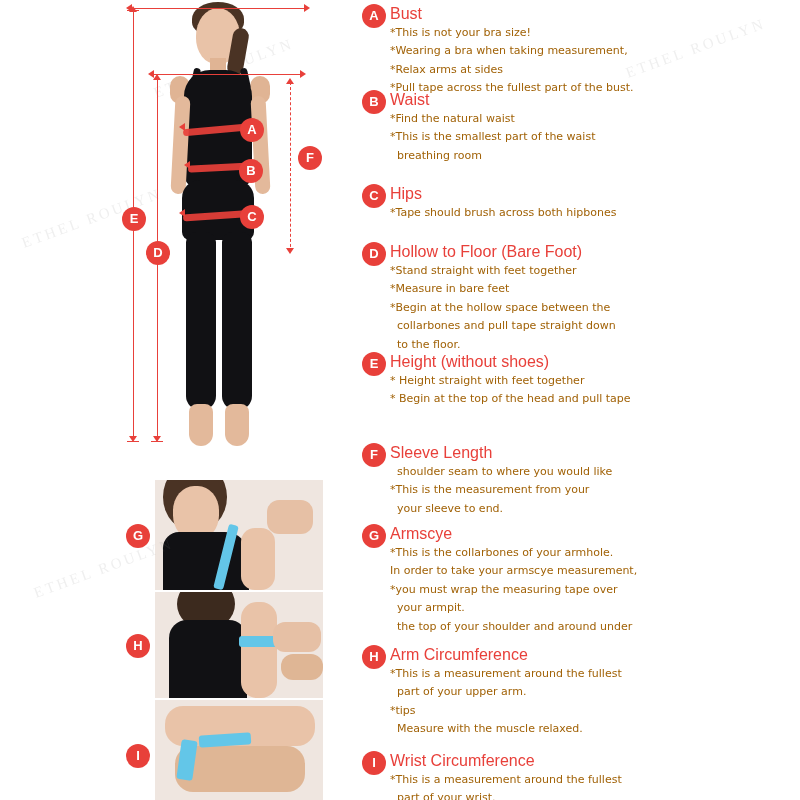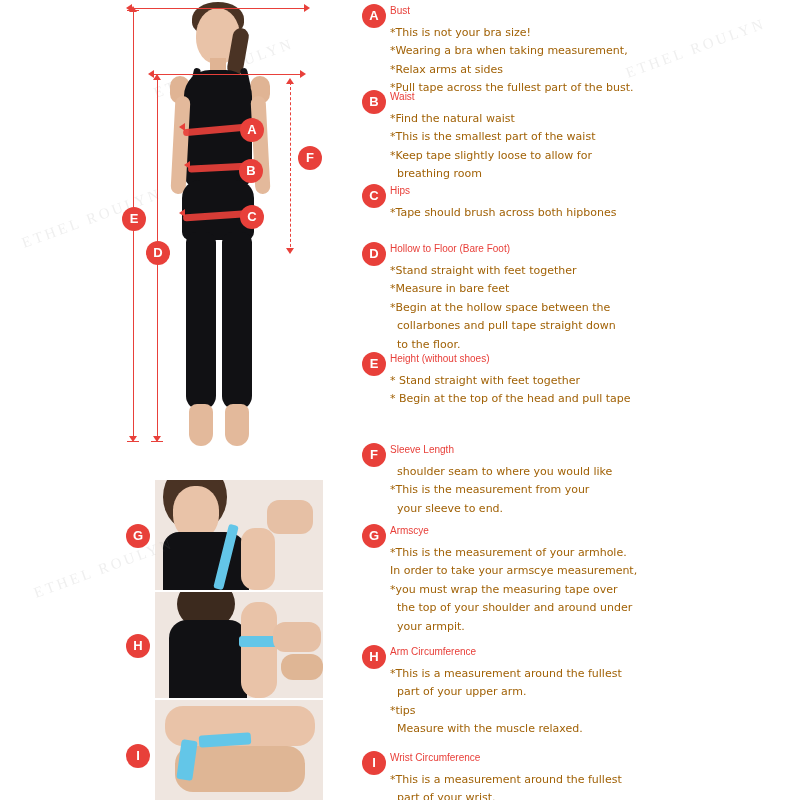--- a/index.html
+++ b/index.html
@@ -138,21 +138,21 @@
   #right-col {
     position:absolute; left:352px; top:0; width:448px; height:800px;
   }
   .entry { position:absolute; left:0; width:448px; }
   .entry .ebadge {
     position:absolute; left:10px; top:0;
   }
   .entry .etitle {
     position:absolute; left:38px; top:1px;
     color:#e8403a;
-    font-size:10px;
+    font-size:16px;
     font-family:"Liberation Sans", sans-serif;
     white-space:nowrap;
   }
   .entry .elines {
     position:absolute; left:38px; top:20px;
     width:404px;
     color:#a16207;
     font-size:11px;
     line-height:18.4px;
     font-family:"DejaVu Sans", sans-serif;
@@ -286,21 +286,20 @@
         <div>*Pull tape across the fullest part of the bust.</div>
       </div>
     </div>
 
     <div class="entry" style="top:90px;">
       <div class="ebadge badge">B</div>
       <div class="etitle">Waist</div>
       <div class="elines">
         <div>*Find the natural waist</div>
         <div>*This is the smallest part of the waist</div>
-        <div>*Keep tape slightly loose to allow for</div>
         <div>  breathing room</div>
       </div>
     </div>
 
     <div class="entry" style="top:184px;">
       <div class="ebadge badge">C</div>
       <div class="etitle">Hips</div>
       <div class="elines">
         <div>*Tape should brush across both hipbones</div>
       </div>
@@ -315,44 +314,44 @@
         <div>*Begin at the hollow space between the</div>
         <div>  collarbones and pull tape straight down</div>
         <div>  to the floor.</div>
       </div>
     </div>
 
     <div class="entry" style="top:352px;">
       <div class="ebadge badge">E</div>
       <div class="etitle">Height (without shoes)</div>
       <div class="elines">
-        <div>* Stand straight with feet together</div>
+        <div>* Height straight with feet together</div>
         <div>* Begin at the top of the head and pull tape</div>
       </div>
     </div>
 
     <div class="entry" style="top:443px;">
       <div class="ebadge badge">F</div>
       <div class="etitle">Sleeve Length</div>
       <div class="elines">
         <div>  shoulder seam to where you would like</div>
         <div>*This is the measurement from your</div>
         <div>  your sleeve to end.</div>
       </div>
     </div>
 
     <div class="entry" style="top:524px;">
       <div class="ebadge badge">G</div>
       <div class="etitle">Armscye</div>
       <div class="elines">
-        <div>*This is the measurement of your armhole.</div>
+        <div>*This is the collarbones of your armhole.</div>
         <div>In order to take your armscye measurement,</div>
         <div>*you must wrap the measuring tape over</div>
+        <div>  your armpit.</div>
         <div>  the top of your shoulder and around under</div>
-        <div>  your armpit.</div>
       </div>
     </div>
 
     <div class="entry" style="top:645px;">
       <div class="ebadge badge">H</div>
       <div class="etitle">Arm Circumference</div>
       <div class="elines">
         <div>*This is a measurement around the fullest</div>
         <div>  part of your upper arm.</div>
         <div>*tips</div>

